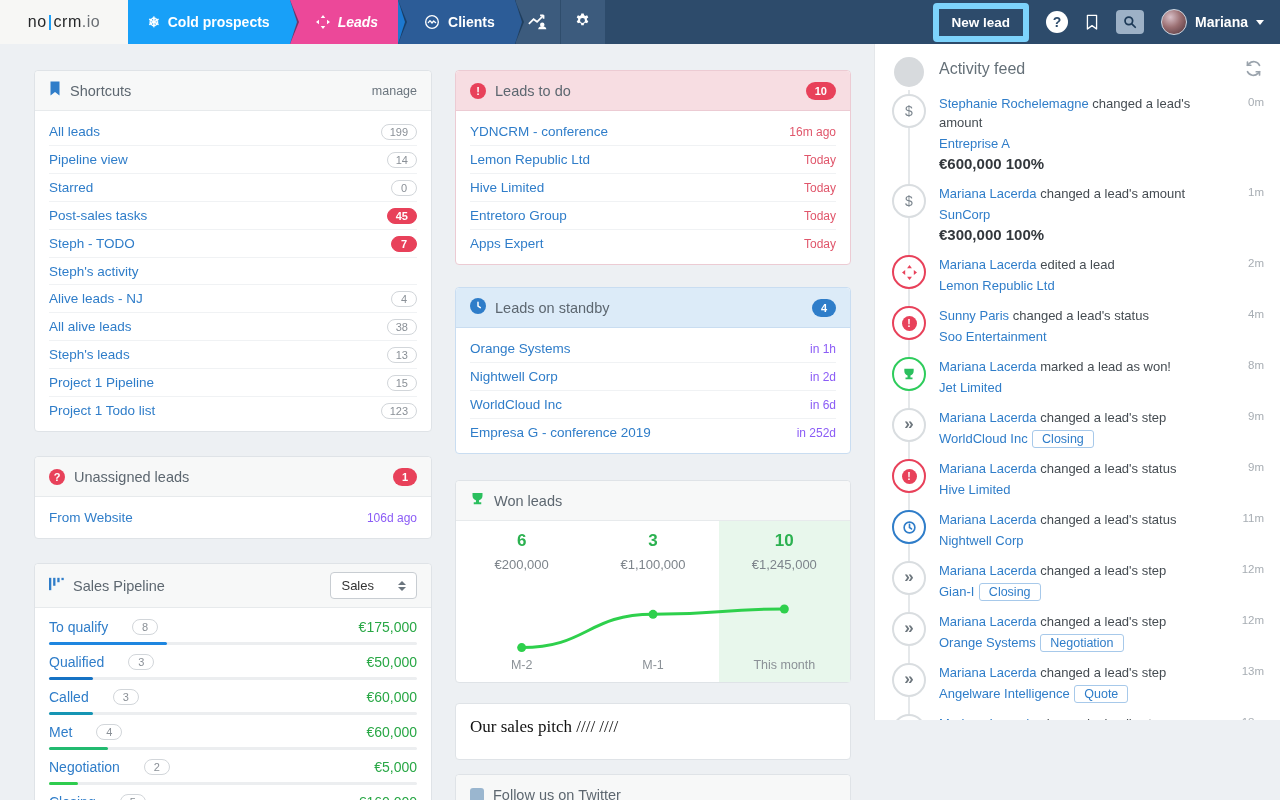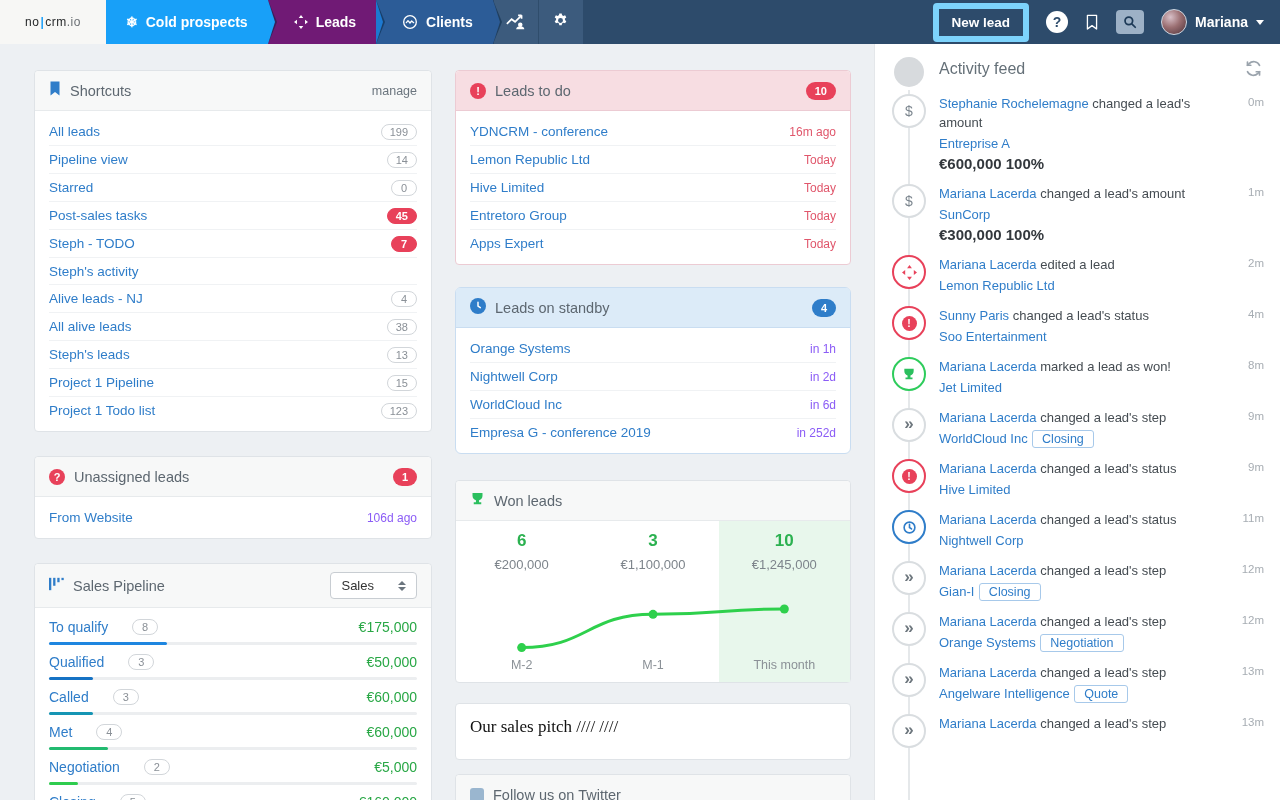--- a/index.html
+++ b/index.html
@@ -3,35 +3,35 @@
 <meta charset="utf-8">
 <style>
   * { margin:0; padding:0; box-sizing:border-box; }
   html,body { width:1280px; height:800px; overflow:hidden; background:#edf0f3;
               font-family:"Liberation Sans", sans-serif; }
   .screen { position:relative; width:1280px; height:800px; overflow:hidden; background:#edf0f3; }
 
   
   .navbar { position:absolute; top:0; left:0; width:100%; height:44px; background:#2d4b6b;
             display:flex; align-items:stretch; z-index:50; }
-  .logo { width:106px; background:#f7f7f5; display:flex; align-items:center; justify-content:center;
-          font-size:12px; color:#26282a; letter-spacing:0.5px; cursor:pointer; }
+  .logo { width:128px; background:#f7f7f5; display:flex; align-items:center; justify-content:center;
+          font-size:16px; color:#26282a; letter-spacing:0.5px; cursor:pointer; }
   .logo .cursor { color:#1ea0f9; font-weight:700; margin:0 1px; }
   .logo .dim { color:#6a6f74; }
   .navtab { position:relative; display:flex; align-items:center; gap:8px; padding:0 20px;
             color:#fff; font-size:14px; font-weight:700; text-decoration:none; cursor:pointer; }
   .navtab .nicon { font-size:14px; display:flex; align-items:center; }
   .navtab::before { content:''; position:absolute; right:-9px; top:0; z-index:2;
                     border-top:22px solid transparent; border-bottom:22px solid transparent;
                     border-left:9px solid rgba(10,40,70,.55); }
   .navtab::after { content:''; position:absolute; right:-7px; top:0; z-index:3;
                    border-top:22px solid transparent; border-bottom:22px solid transparent;
                    border-left:7px solid; }
   .t-cold { background:#18a0f8; } .t-cold::after { border-left-color:#18a0f8; }
-  .t-leads { background:#701a75; padding-left:26px; } .t-leads::after { border-left-color:#1d79d0; }
+  .t-leads { background:#ec4899; padding-left:26px;font-style:italic; } .t-leads::after { border-left-color:#1d79d0; }
   .t-clients { background:#2c5c97; padding-left:26px; } .t-clients::after { border-left-color:#2c5c97; }
   .icontab { width:45px; background:#3c5b7d; border-left:1px solid #2f4d6c;
              display:flex; align-items:center; justify-content:center; cursor:pointer; }
   .nav-right { margin-left:auto; display:flex; align-items:center; gap:17px; padding-right:16px; }
   .newlead { background:transparent; border:6px solid #7dd3fc; border-radius:4px; color:#fff;
              font-size:13.5px; font-weight:700; padding:6px 13px; cursor:pointer;
              font-family:"Liberation Sans", sans-serif; }
   .nhelp { width:22px; height:22px; border-radius:50%; background:#fff; color:#2d4b6b;
            font-weight:700; font-size:14px; display:flex; align-items:center; justify-content:center; cursor:pointer; }
   .nbookmark { display:flex; cursor:pointer; }
@@ -40,37 +40,37 @@
   .user { display:flex; align-items:center; gap:8px; color:#fff; font-size:14px; font-weight:700; cursor:pointer; }
   .avatar { width:26px; height:26px; border-radius:50%;
             background:radial-gradient(circle at 35% 30%, #d8c0c8 0%, #9b6f72 45%, #4a3038 100%);
             border:1px solid #cfd8e2; }
   .caret { width:0; height:0; border-left:4px solid transparent; border-right:4px solid transparent;
            border-top:5px solid #fff; }
 
   
   .col-left { position:absolute; left:34px; top:70px; width:398px; }
   .col-mid  { position:absolute; left:455px; top:70px; width:396px; }
-  .panel-right { position:absolute; left:874px; top:44px; width:406px; height:756px;
+  .panel-right { position:absolute; left:874px; top:44px; width:406px; height:676px;
                  background:#fff; border-left:1px solid #e4e7ea; overflow:hidden; }
 
   
   .card { background:#fff; border:1px solid #dfe3e7; border-radius:4px; margin-bottom:24px; }
   .card-header { height:40px; background:#f7f8f8; border-bottom:1px solid #e7eaec;
                  border-radius:4px 4px 0 0; display:flex; align-items:center; gap:9px; padding:0 14px; }
   .card-title { font-size:14.5px; color:#5d6770; flex:0 1 auto; }
   .hspacer { flex:1; }
   .manage { font-size:12.5px; color:#6b757e; cursor:pointer; }
   .hicon-red { width:16px; height:16px; border-radius:50%; background:#e8415a; color:#fff;
                font-size:11px; font-weight:700; display:flex; align-items:center; justify-content:center; }
   .hbadge { font-size:11px; font-weight:700; color:#fff; border-radius:10px; padding:3px 9px; }
   .hbadge.red { background:#e8415a; } .hbadge.blue { background:#2f7dc9; }
   .card-red { border-color:#eccbd3; }
   .card-red .card-header { background:#f7dde2; border-bottom-color:#eccbd3; }
-  .card-blue { border-color:#c9ddf1;border-radius:6px; }
+  .card-blue { border-color:#c9ddf1; }
   .card-blue .card-header { background:#dcebf8; border-bottom-color:#c9ddf1; }
 
   .card-body { padding:7px 14px; }
   .link { color:#2f7dc9; text-decoration:none; font-size:13.5px; cursor:pointer; }
 
   
   .srow, .lrow { display:flex; justify-content:space-between; align-items:center; padding:6px 0; }
   .srow + .srow, .lrow + .lrow { border-top:1px solid #f0f2f4; }
   .srow { padding:5.5px 0; }
   .pill { border:1px solid #d2d6da; color:#8a9097; border-radius:10px; font-size:11px;

